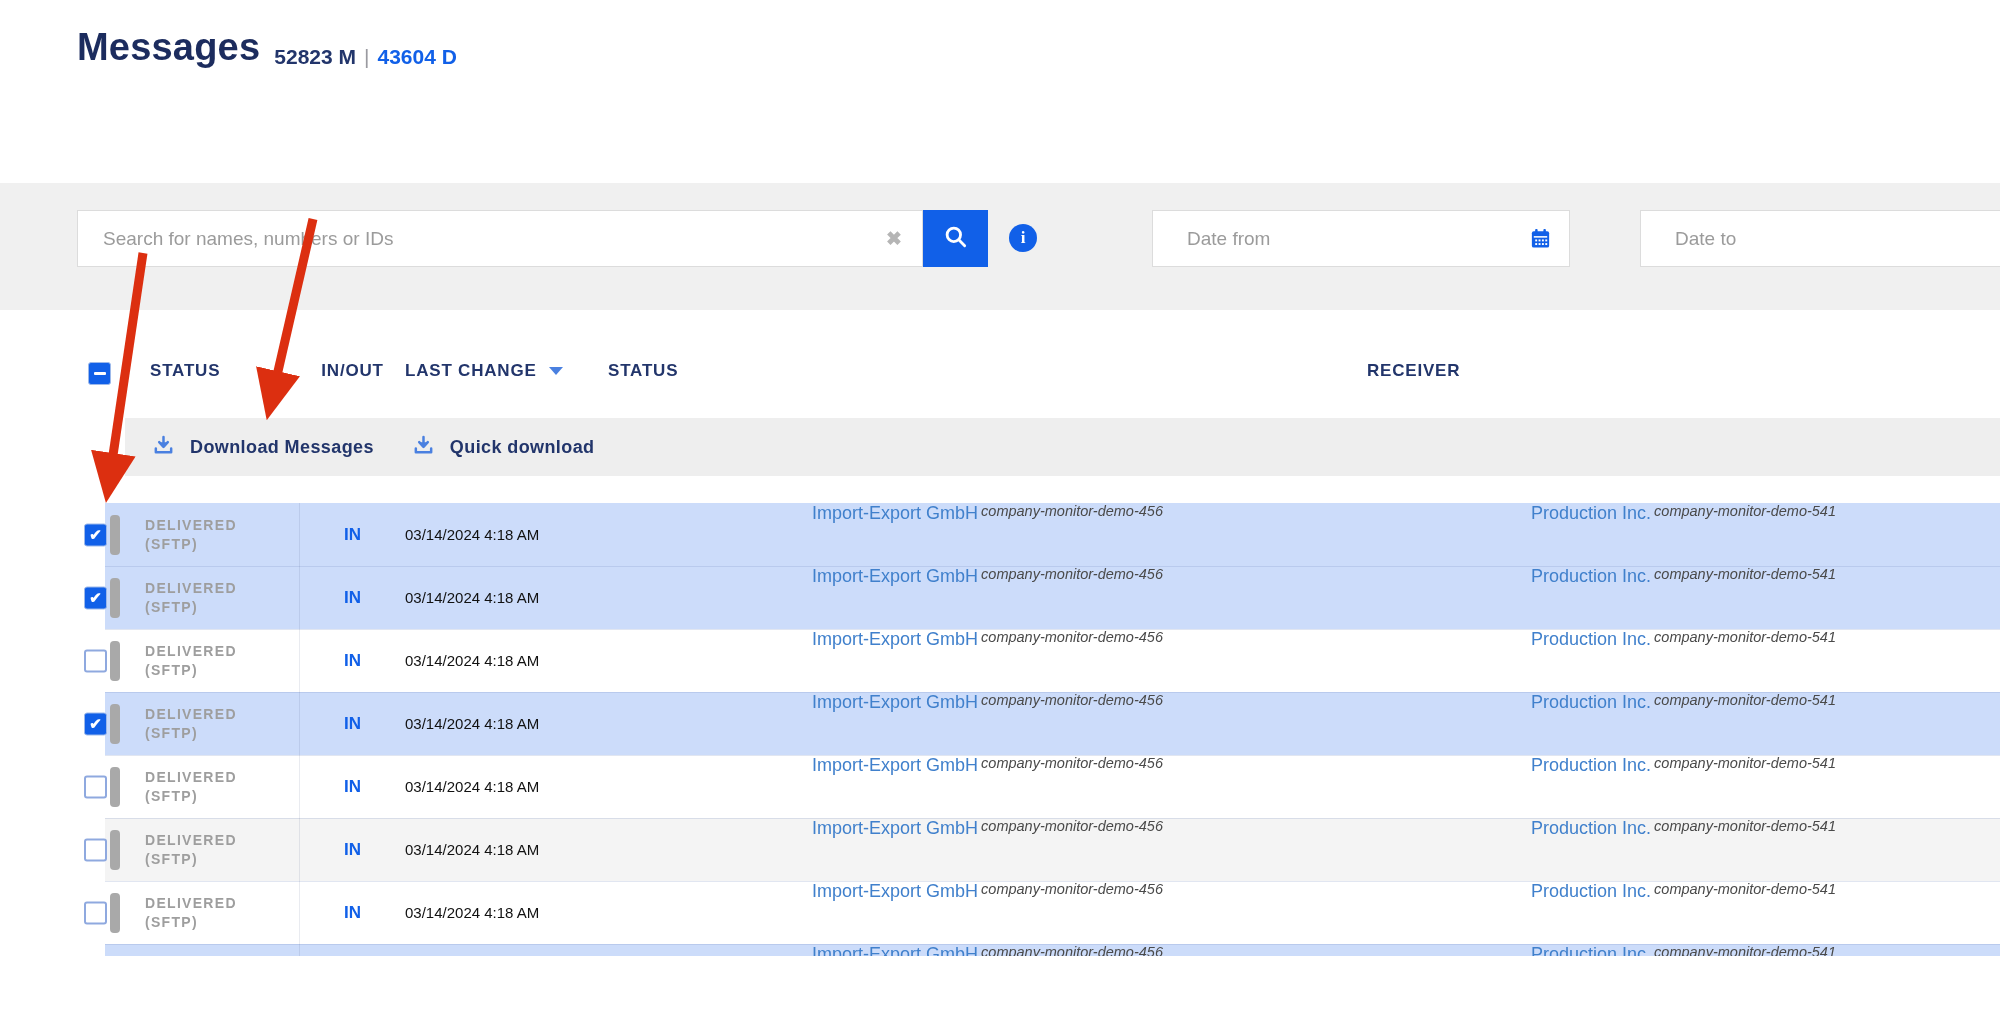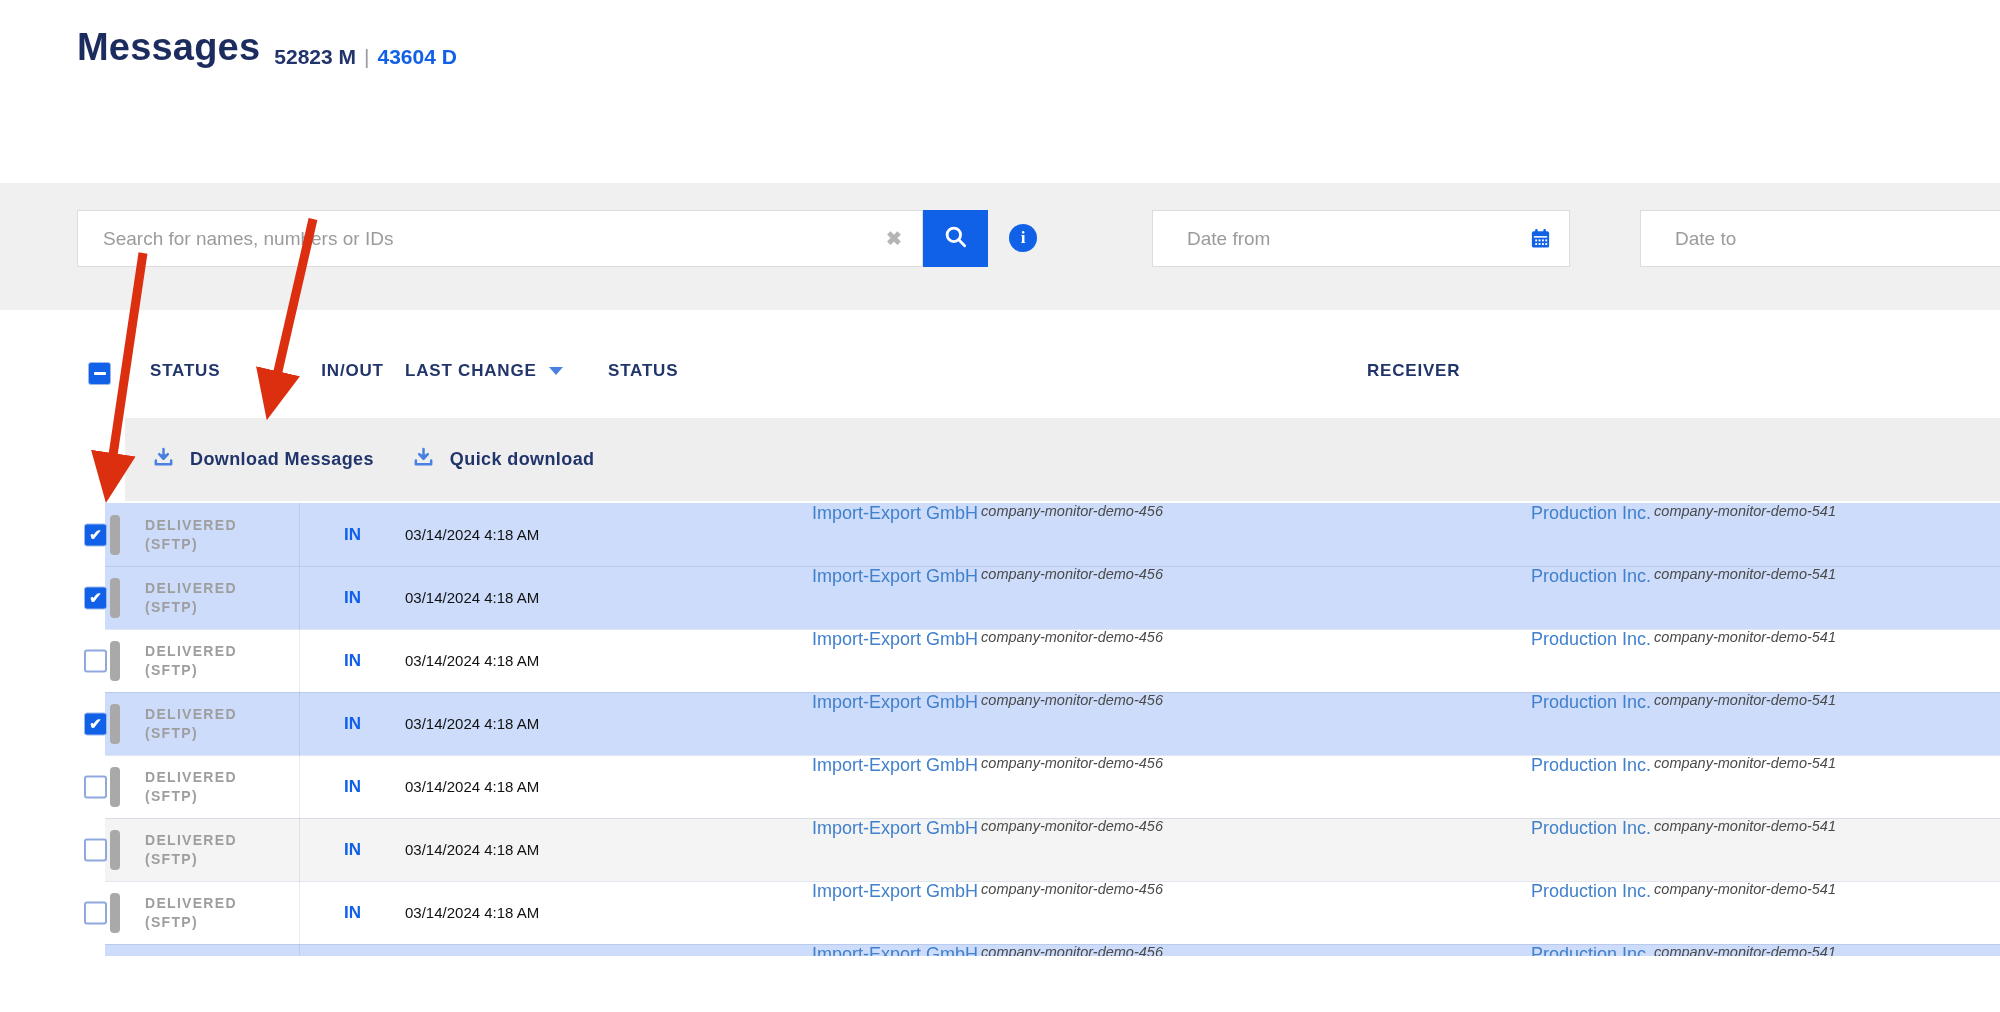--- a/index.html
+++ b/index.html
@@ -52,21 +52,21 @@
 
   
   .cb { width:23px; height:23px; border-radius:3px; display:flex; align-items:center; justify-content:center; cursor:pointer; }
   .cb.checked { background:#1160e8; border:1px solid #9db9ea; }
   .cb.checked::after { content:"✔"; color:#fff; font-size:15px; font-weight:bold; }
   .cb.unchecked { background:#fff; border:2px solid #8fa9df; }
   .cb.indeterminate { background:#1160e8; border:1px solid #9db9ea; }
   .cb.indeterminate::after { content:""; width:12px; height:3.5px; background:#fff; border-radius:1px; }
 
   
-  .action-bar { position:absolute; left:125px; top:418px; width:1875px; height:83px; background:#eeeeee;
+  .action-bar { position:absolute; left:125px; top:418px; width:1875px; height:58px; background:#eeeeee;
     display:flex; align-items:center; padding-left:27px; gap:16px; }
   .action-btn { display:flex; align-items:center; gap:15px; cursor:pointer; margin-right:22px; }
   .action-label { font-size:18px; font-weight:bold; color:#22356b; letter-spacing:0.4px; }
 
   
   .rows { position:absolute; left:0; top:503px; width:2000px; height:453px; overflow:hidden; }
   .trow { position:relative; height:63px; }
   .trow:last-child { height:72px; }
   .row-cb { position:absolute; left:84px; top:50%; transform:translateY(-50%); z-index:2; }
   .rowbg { position:absolute; left:105px; top:0; right:0; bottom:0; }

